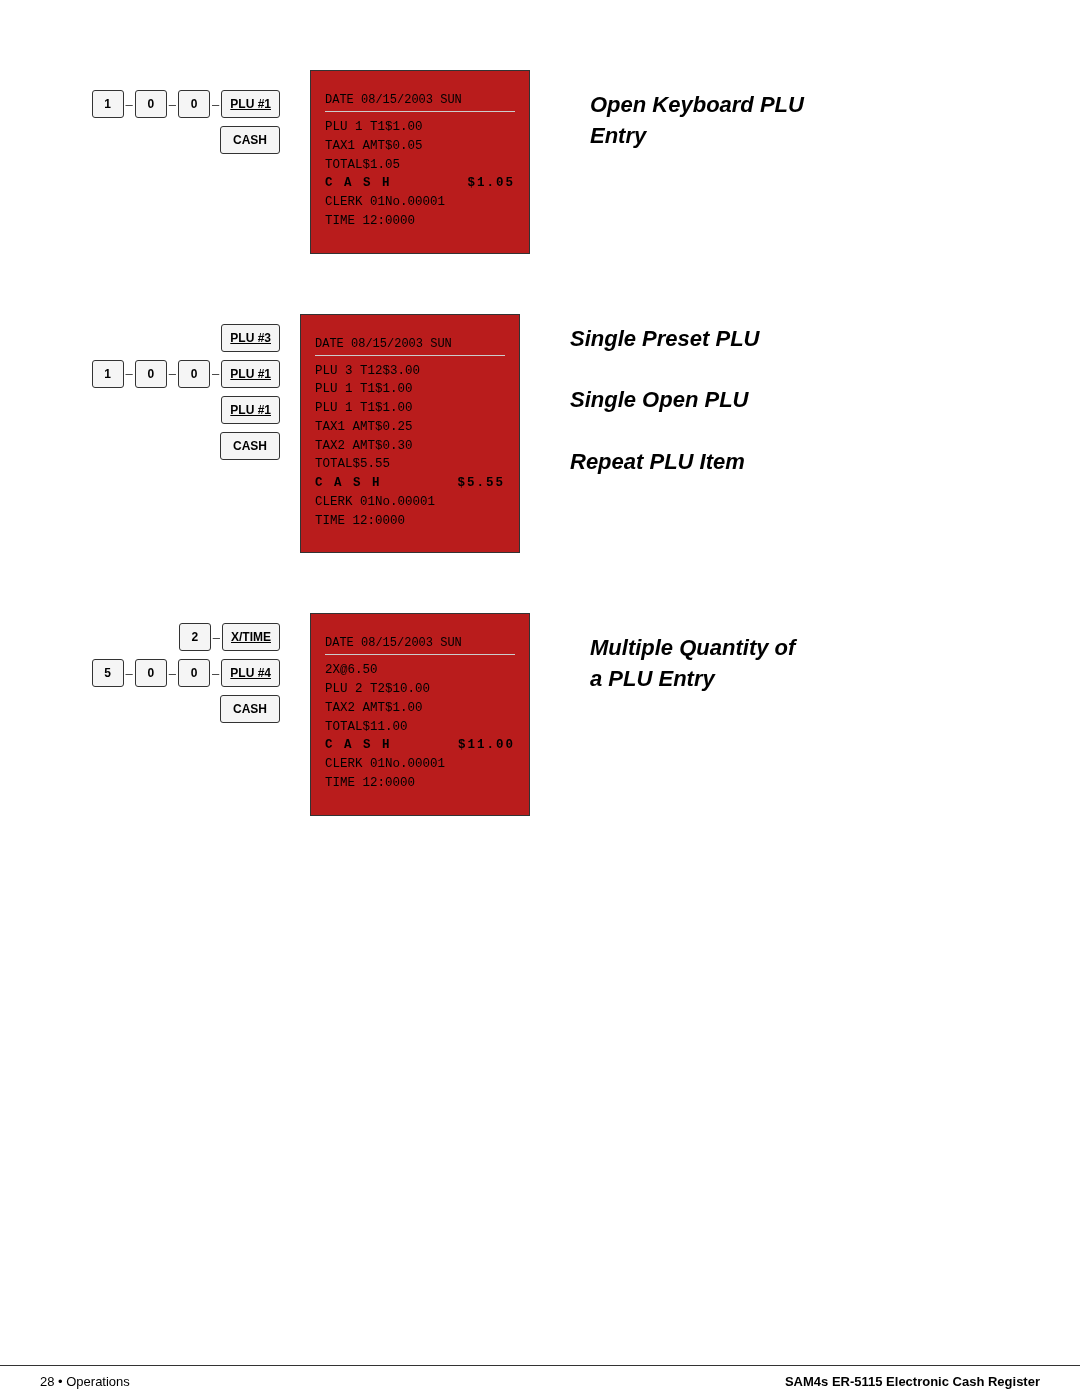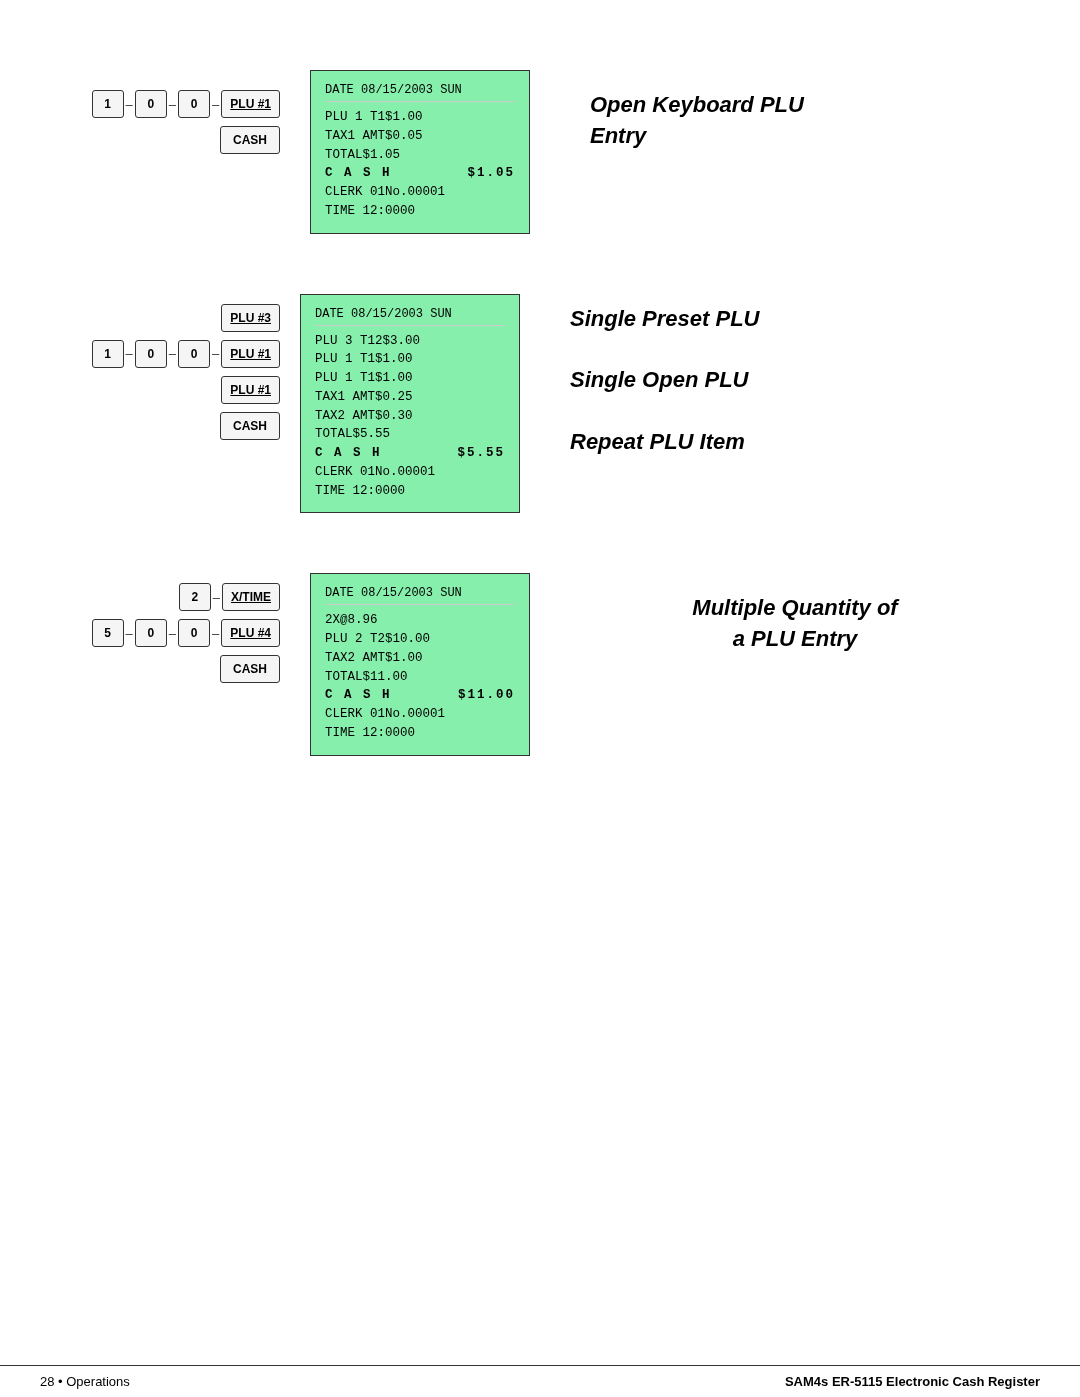--- a/index.html
+++ b/index.html
@@ -46,24 +46,24 @@
       display: inline-flex;
       align-items: center;
       font-size: 13px;
       color: #333;
       margin: 0 2px;
     }
 
     
     .receipt-box {
       border: 1.5px solid #333;
-      padding: 12px 14px;
+      padding: 22px 14px;
       font-family: 'Courier New', Courier, monospace;
       font-size: 13px;
-      background: #86efac;
+      background: #b91c1c;
       min-width: 220px;
       width: 192px;
     }
 
     .receipt-box .receipt-header {
       font-size: 12px;
       margin-bottom: 6px;
       border-bottom: 1px solid #ccc;
       padding-bottom: 4px;
     }
@@ -309,21 +309,21 @@
       <div class="key-row" style="align-self: flex-end;">
         <button class="key-btn cash">CASH</button>
       </div>
     </div>
 
     <div class="section-middle">
       <div class="receipt-box">
         <div class="receipt-header">DATE 08/15/2003   SUN</div>
         <div class="receipt-row">
           <span>2X</span>
-          <span>@8.96</span>
+          <span>@6.50</span>
         </div>
         <div class="receipt-row">
           <span>PLU 2 T2</span>
           <span>$10.00</span>
         </div>
         <div class="receipt-row">
           <span>TAX2 AMT</span>
           <span>$1.00</span>
         </div>
         <div class="receipt-row">
@@ -338,21 +338,21 @@
           <span>CLERK 01</span>
           <span>No.00001</span>
         </div>
         <div class="receipt-row">
           <span>TIME 12:00</span>
           <span>00</span>
         </div>
       </div>
     </div>
 
-    <div class="section-right" style="padding-top: 30px; text-align: center;">
+    <div class="section-right" style="padding-top: 30px;">
       <div class="section-title">
         <span>Multiple Quantity of</span><br>
         <span>a PLU Entry</span>
       </div>
     </div>
   </div>
 
 </div>
 
 <div class="page-footer">

